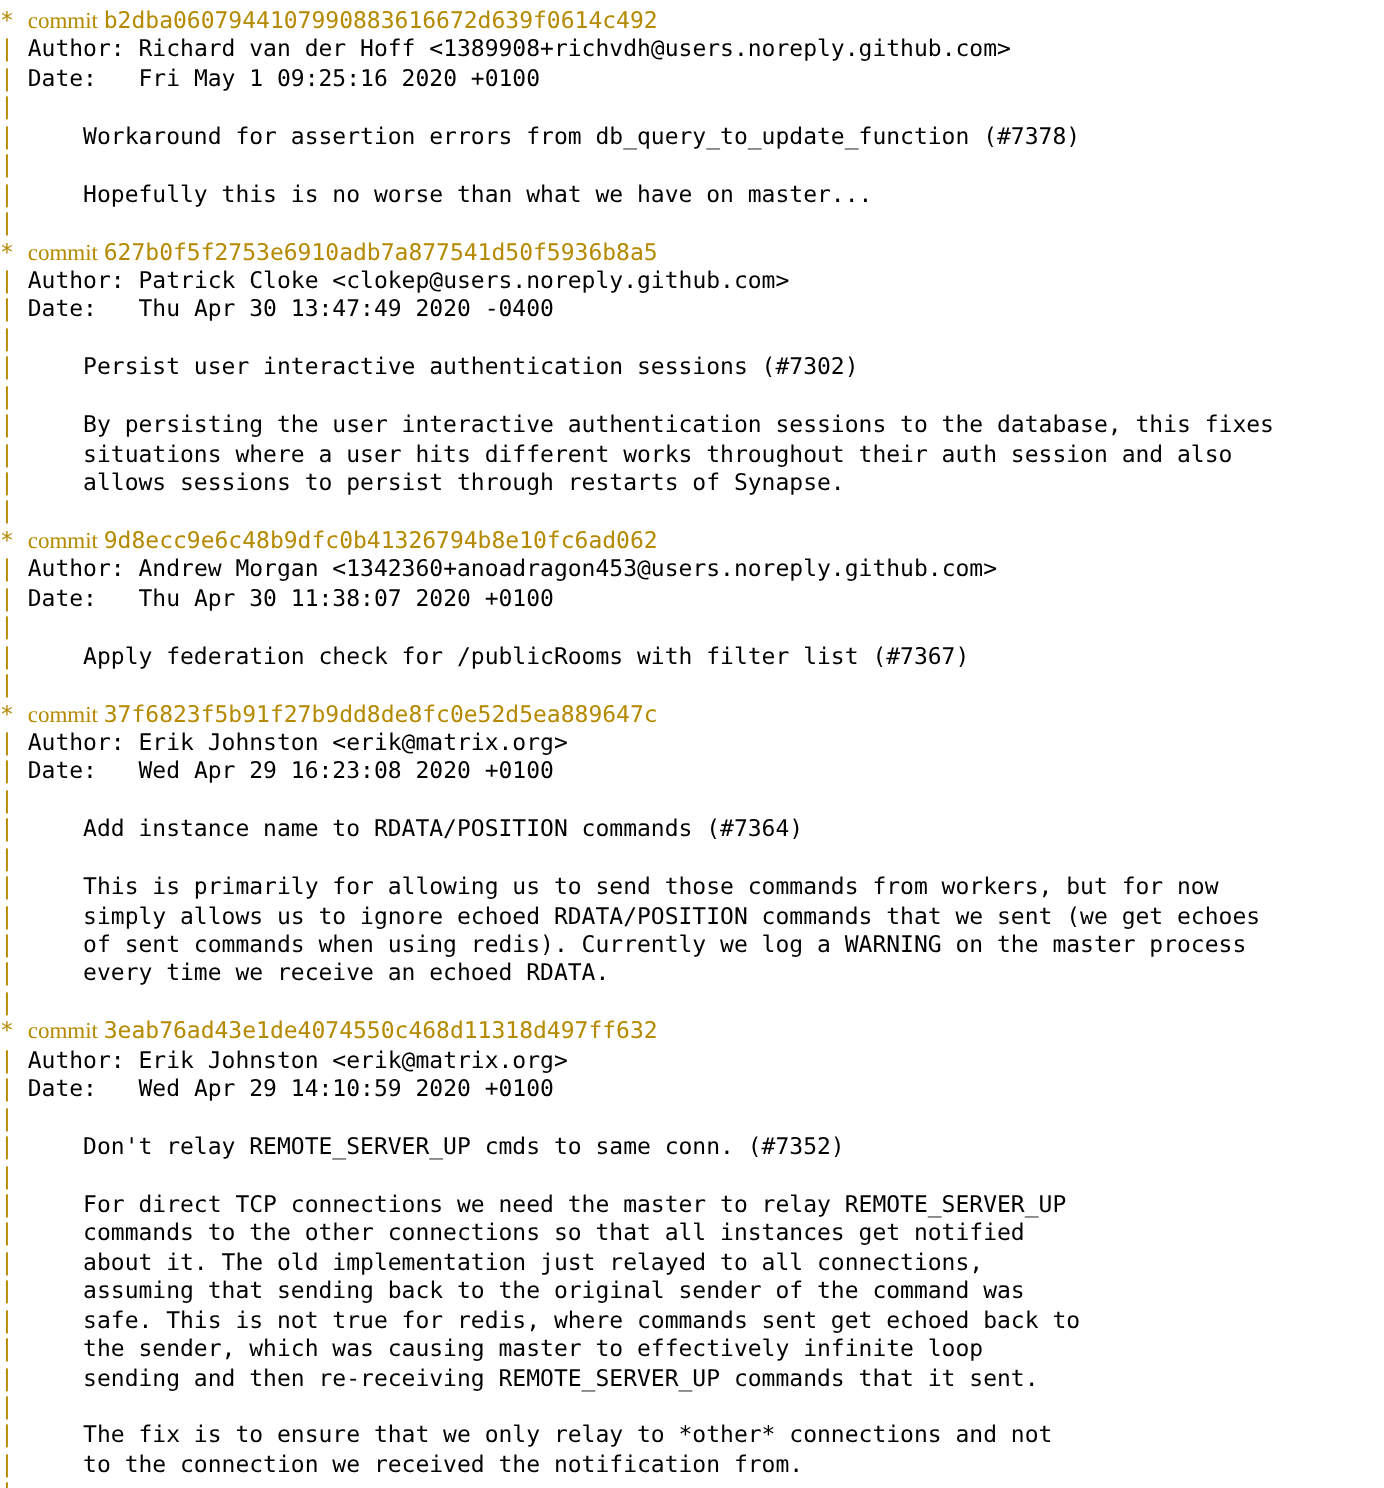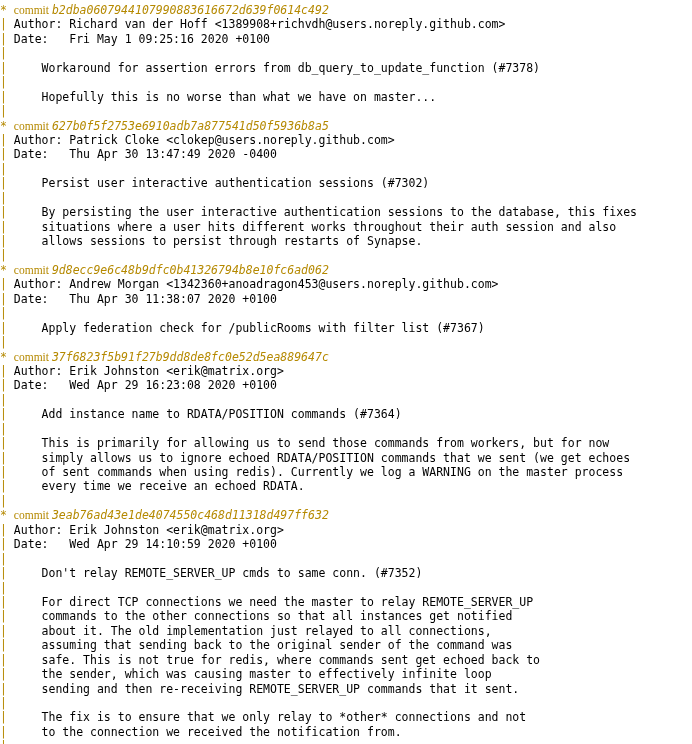--- a/index.html
+++ b/index.html
@@ -20,19 +20,19 @@
     padding: 3px 0 0 0;
     white-space: pre;
   }
   .line {
     white-space: pre;
     height: 14.45px;
   }
   .star { color: #b58900; }
   .pipe { color: #b58900; }
   .commit-kw { color: #b58900; font-family: Liberation Serif, serif; }
-  .commit-hash { color: #b58900; font-style: italic; }
+  .commit-hash { color: #b58900; }
   .author, .date, .msg { color: #000000; }
 </style>
 </head>
 <body>
 
 <div id="log"><div class="line"><span class="star">* </span><span class="commit-kw">commit </span><span class="commit-hash">b2dba0607944107990883616672d639f0614c492</span></div><div class="line"><span class="pipe">| </span><span class="author">Author: </span><span class="author">Richard van der Hoff &lt;1389908+richvdh@users.noreply.github.com&gt;</span></div><div class="line"><span class="pipe">| </span><span class="date">Date:   </span><span class="date">Fri May 1 09:25:16 2020 +0100</span></div><div class="line"><span class="pipe">|</span></div><div class="line"><span class="pipe">|     </span><span class="msg">Workaround for assertion errors from db_query_to_update_function (#7378)</span></div><div class="line"><span class="pipe">|</span></div><div class="line"><span class="pipe">|     </span><span class="msg">Hopefully this is no worse than what we have on master...</span></div><div class="line"><span class="pipe">|</span></div><div class="line"><span class="star">* </span><span class="commit-kw">commit </span><span class="commit-hash">627b0f5f2753e6910adb7a877541d50f5936b8a5</span></div><div class="line"><span class="pipe">| </span><span class="author">Author: </span><span class="author">Patrick Cloke &lt;clokep@users.noreply.github.com&gt;</span></div><div class="line"><span class="pipe">| </span><span class="date">Date:   </span><span class="date">Thu Apr 30 13:47:49 2020 -0400</span></div><div class="line"><span class="pipe">|</span></div><div class="line"><span class="pipe">|     </span><span class="msg">Persist user interactive authentication sessions (#7302)</span></div><div class="line"><span class="pipe">|</span></div><div class="line"><span class="pipe">|     </span><span class="msg">By persisting the user interactive authentication sessions to the database, this fixes</span></div><div class="line"><span class="pipe">|     </span><span class="msg">situations where a user hits different works throughout their auth session and also</span></div><div class="line"><span class="pipe">|     </span><span class="msg">allows sessions to persist through restarts of Synapse.</span></div><div class="line"><span class="pipe">|</span></div><div class="line"><span class="star">* </span><span class="commit-kw">commit </span><span class="commit-hash">9d8ecc9e6c48b9dfc0b41326794b8e10fc6ad062</span></div><div class="line"><span class="pipe">| </span><span class="author">Author: </span><span class="author">Andrew Morgan &lt;1342360+anoadragon453@users.noreply.github.com&gt;</span></div><div class="line"><span class="pipe">| </span><span class="date">Date:   </span><span class="date">Thu Apr 30 11:38:07 2020 +0100</span></div><div class="line"><span class="pipe">|</span></div><div class="line"><span class="pipe">|     </span><span class="msg">Apply federation check for /publicRooms with filter list (#7367)</span></div><div class="line"><span class="pipe">|</span></div><div class="line"><span class="star">* </span><span class="commit-kw">commit </span><span class="commit-hash">37f6823f5b91f27b9dd8de8fc0e52d5ea889647c</span></div><div class="line"><span class="pipe">| </span><span class="author">Author: </span><span class="author">Erik Johnston &lt;erik@matrix.org&gt;</span></div><div class="line"><span class="pipe">| </span><span class="date">Date:   </span><span class="date">Wed Apr 29 16:23:08 2020 +0100</span></div><div class="line"><span class="pipe">|</span></div><div class="line"><span class="pipe">|     </span><span class="msg">Add instance name to RDATA/POSITION commands (#7364)</span></div><div class="line"><span class="pipe">|</span></div><div class="line"><span class="pipe">|     </span><span class="msg">This is primarily for allowing us to send those commands from workers, but for now</span></div><div class="line"><span class="pipe">|     </span><span class="msg">simply allows us to ignore echoed RDATA/POSITION commands that we sent (we get echoes</span></div><div class="line"><span class="pipe">|     </span><span class="msg">of sent commands when using redis). Currently we log a WARNING on the master process</span></div><div class="line"><span class="pipe">|     </span><span class="msg">every time we receive an echoed RDATA.</span></div><div class="line"><span class="pipe">|</span></div><div class="line"><span class="star">* </span><span class="commit-kw">commit </span><span class="commit-hash">3eab76ad43e1de4074550c468d11318d497ff632</span></div><div class="line"><span class="pipe">| </span><span class="author">Author: </span><span class="author">Erik Johnston &lt;erik@matrix.org&gt;</span></div><div class="line"><span class="pipe">| </span><span class="date">Date:   </span><span class="date">Wed Apr 29 14:10:59 2020 +0100</span></div><div class="line"><span class="pipe">|</span></div><div class="line"><span class="pipe">|     </span><span class="msg">Don't relay REMOTE_SERVER_UP cmds to same conn. (#7352)</span></div><div class="line"><span class="pipe">|</span></div><div class="line"><span class="pipe">|     </span><span class="msg">For direct TCP connections we need the master to relay REMOTE_SERVER_UP</span></div><div class="line"><span class="pipe">|     </span><span class="msg">commands to the other connections so that all instances get notified</span></div><div class="line"><span class="pipe">|     </span><span class="msg">about it. The old implementation just relayed to all connections,</span></div><div class="line"><span class="pipe">|     </span><span class="msg">assuming that sending back to the original sender of the command was</span></div><div class="line"><span class="pipe">|     </span><span class="msg">safe. This is not true for redis, where commands sent get echoed back to</span></div><div class="line"><span class="pipe">|     </span><span class="msg">the sender, which was causing master to effectively infinite loop</span></div><div class="line"><span class="pipe">|     </span><span class="msg">sending and then re-receiving REMOTE_SERVER_UP commands that it sent.</span></div><div class="line"><span class="pipe">|</span></div><div class="line"><span class="pipe">|     </span><span class="msg">The fix is to ensure that we only relay to *other* connections and not</span></div><div class="line"><span class="pipe">|     </span><span class="msg">to the connection we received the notification from.</span></div><div class="line"><span class="pipe">|</span></div></div>
 
 </body></html>

